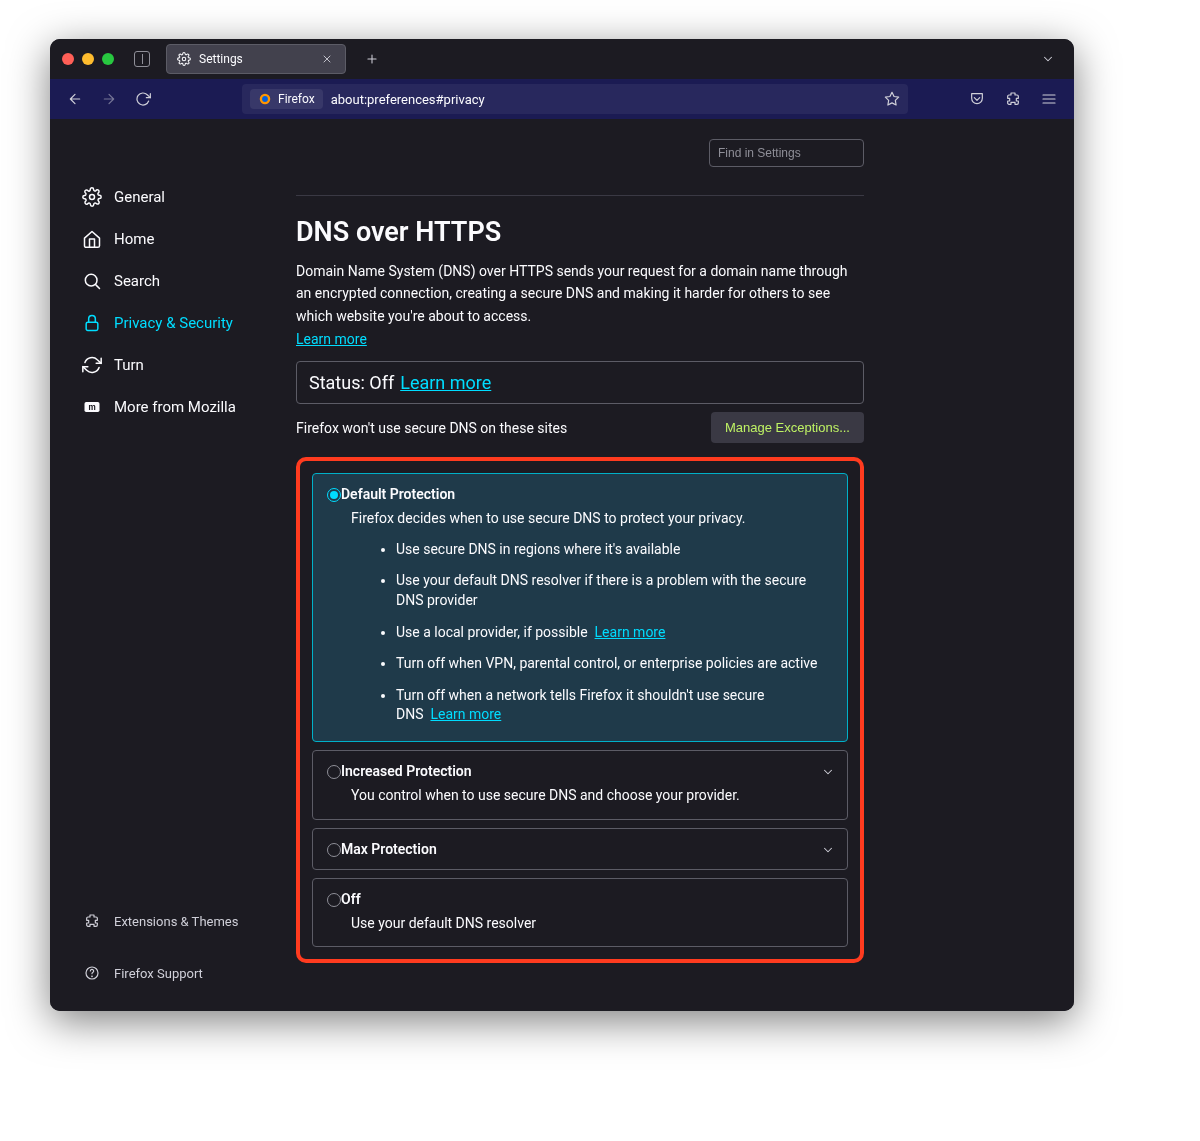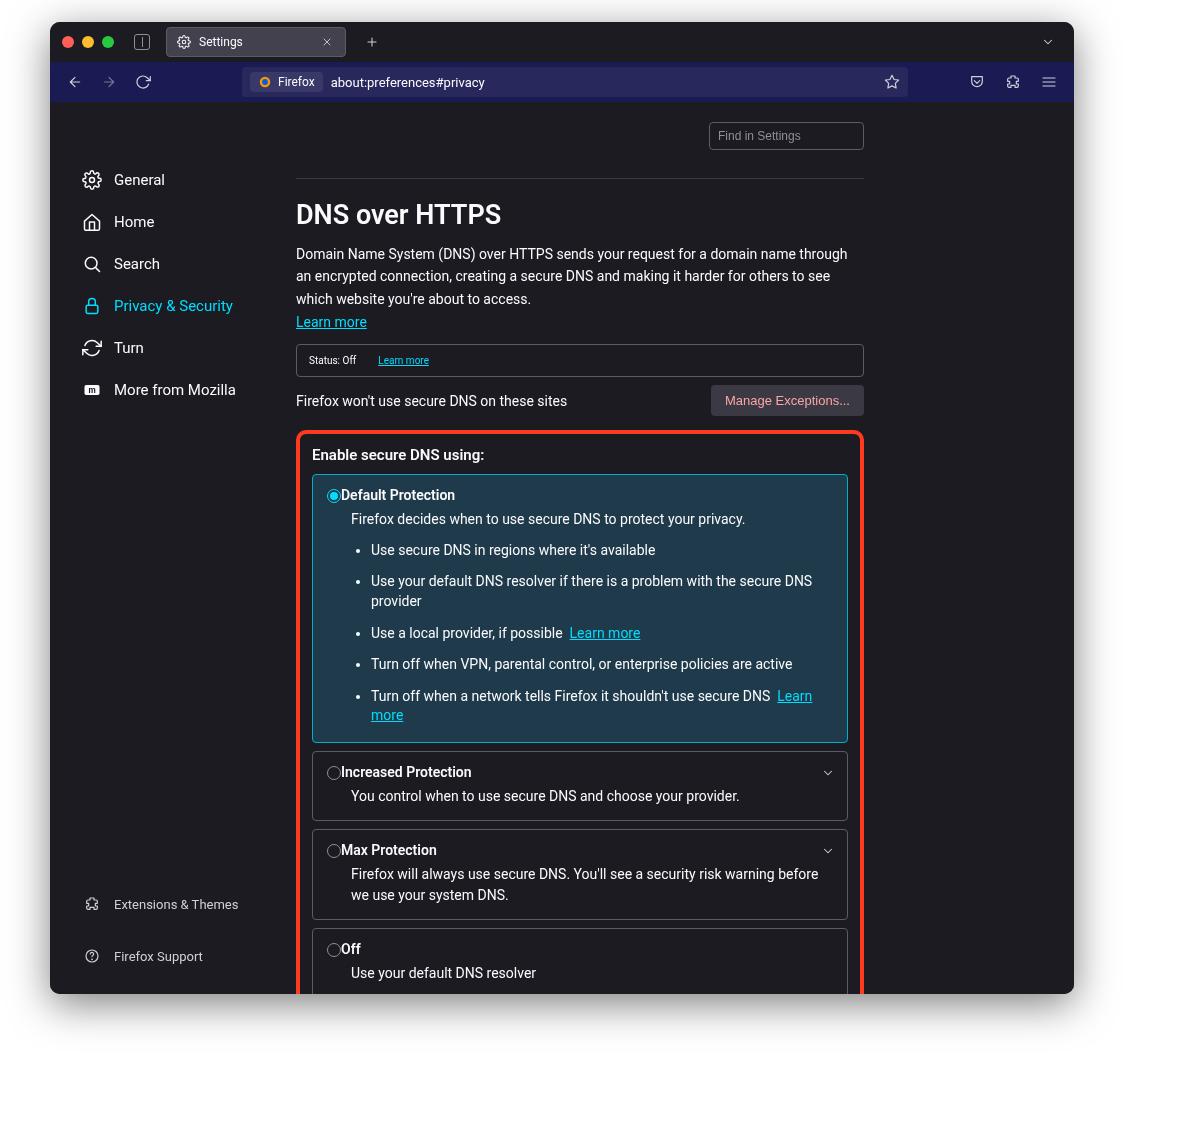--- a/index.html
+++ b/index.html
@@ -6,21 +6,21 @@
 body {
   background: #fff;
   font-family: -apple-system, BlinkMacSystemFont, "Segoe UI", Roboto, sans-serif;
   font-size: 14px;
   color: #fbfbfe;
   width: 1200px;
   height: 1141px;
 }
 .window {
   position: absolute;
-  top: 22px;
+  top: 39px;
   left: 50px;
   width: 1024px;
   height: 972px;
   background: #1c1b22;
   border-radius: 10px;
   overflow: hidden;
   box-shadow: 0 10px 40px rgba(0,0,0,0.5);
 }
 .titlebar {
   height: 40px;
@@ -129,27 +129,27 @@
   border: 1px solid #5c5c66; border-radius: 4px; color:#cfcfd8;
   padding: 0 8px; font-size: 12px;
 }
 .find-input::placeholder { color: #8f8f98; }
 hr.sep { border:none; border-top:1px solid #3a3944; margin: 0 0 20px 0; }
 h2.section-title { font-size: 27px; font-weight: 600; margin-bottom: 12px; }
 .desc { font-size: 14px; line-height: 1.6; color: #fbfbfe; margin-bottom: 4px; }
 .learn-link { color: #00ddff; text-decoration: underline; cursor: pointer; }
 .status-box {
   border: 1px solid #5c5c66; border-radius: 4px;
-  padding: 10px 12px; margin: 14px 0 8px 0; font-size: 10px;
-  display:flex; gap:22px;
+  padding: 10px 12px; margin: 14px 0 8px 0; font-size: 18px;
+  display:flex; gap:6px;
 }
 .exceptions-row { display:flex; align-items:center; margin-bottom: 14px; }
 .exceptions-row .extext { font-size:14px; }
 .btn {
-  background: #3a3944; color:#fca5a5; border:none; border-radius:4px;
+  background: #3a3944; color:#bef264; border:none; border-radius:4px;
   padding: 8px 14px; font-size:13px; cursor:pointer; margin-left:auto;
 }
 .highlight-box {
   border: 4px solid #ff3b1f;
   border-radius: 10px;
   padding: 12px;
   margin-top: 2px;
 }
 .subheading { font-size: 15px; font-weight: 600; margin-bottom: 10px; }
 .option {
@@ -164,21 +164,21 @@
 .option-header { display:flex; align-items:flex-start; }
 .radio {
   width: 14px; height: 14px; border-radius:50%;
   border: 1.5px solid #8f8f98; margin-top: 2px; flex-shrink:0;
   position:relative;
 }
 .radio.on { border-color:#00ddff; }
 .radio.on::after { content:""; position:absolute; inset:2px; background:#00ddff; border-radius:50%; }
 .option-title { font-weight:600; font-size:14px; }
 .option-sub { font-size:14px; margin-top:6px; margin-left:24px; color:#fbfbfe; line-height:1.55; }
-.option ul { margin: 10px 0 0 44px; padding:0; }
+.option ul { margin: 10px 0 0 69px; padding:0; }
 .option ul li { font-size:14px; line-height:1.4; margin-bottom: 12px; list-style: disc; }
 .option ul li:last-child { margin-bottom: 4px; }
 .chevron { position:absolute; right:12px; top:14px; color:#cfcfd8; }
 
 svg { stroke: currentColor; fill: none; stroke-width: 1.8; stroke-linecap: round; stroke-linejoin: round; }
 </style>
 </head>
 <body>
 
 <div class="window">
@@ -364,21 +364,20 @@
         <span>Status: Off</span>
         <a class="learn-link">Learn more</a>
       </div>
 
       <div class="exceptions-row">
         <span class="extext">Firefox won't use secure DNS on these sites</span>
         <button class="btn">Manage Exceptions...</button>
       </div>
 
       <div class="highlight-box">
-        <div class="subheading">Enable secure DNS using:</div>
 
         <div class="option selected">
           <div class="option-header">
             <span class="radio on"></span>
             <span class="option-title">Default Protection</span>
           </div>
           <div class="option-sub">Firefox decides when to use secure DNS to protect your privacy.</div>
           <ul>
             <li><span>Use secure DNS in regions where it's available</span></li>
             <li><span>Use your default DNS resolver if there is a problem with the secure DNS provider</span></li>
@@ -397,21 +396,20 @@
           <span class="chevron"><svg viewBox="0 0 24 24" width="14" height="14">
                 <path d="m6 9 6 6 6-6"></path>
               </svg></span>
         </div>
 
         <div class="option">
           <div class="option-header">
             <span class="radio"></span>
             <span class="option-title">Max Protection</span>
           </div>
-          <div class="option-sub">Firefox will always use secure DNS. You'll see a security risk warning before we use your system DNS.</div>
           <span class="chevron"><svg viewBox="0 0 24 24" width="14" height="14">
                 <path d="m6 9 6 6 6-6"></path>
               </svg></span>
         </div>
 
         <div class="option" style="margin-bottom:0;">
           <div class="option-header">
             <span class="radio"></span>
             <span class="option-title">Off</span>
           </div>

